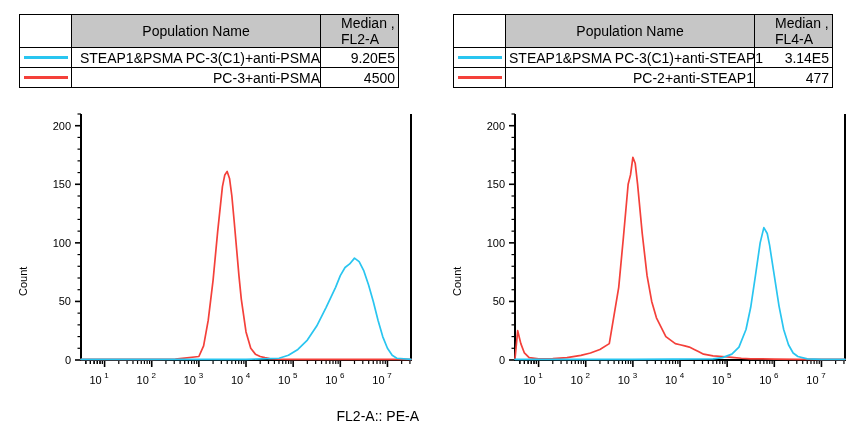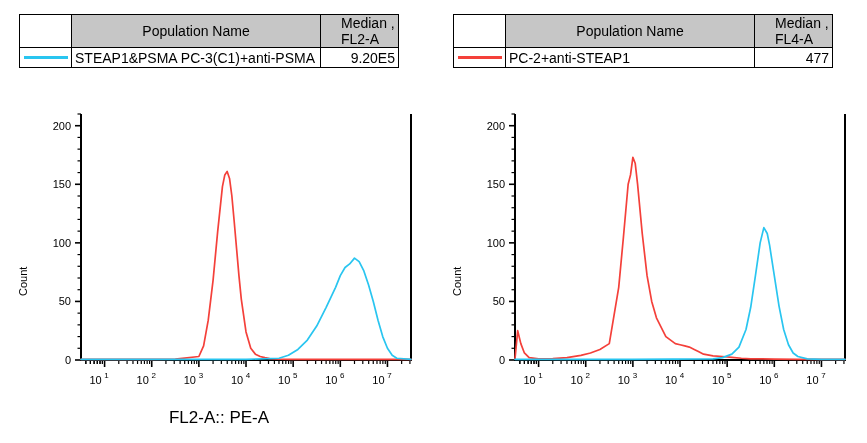--- a/index.html
+++ b/index.html
@@ -28,39 +28,39 @@
     background:#c6c6c6;height:32px;font-weight:normal;
   }
   .legend-table thead th.swatch-head{background:#ffffff;border-right:1px solid #000;}
   .col-swatch{width:52px;}
   .col-median{width:78px;}
   th.pop-head{text-align:center;font-weight:normal;}
   th.med-head{text-align:left;padding-left:20px;font-weight:normal;}
   th.med-head .med-l1{display:block;}
   th.med-head .med-l2{display:block;}
   .legend-table tbody td{height:19px;}
-  td.name-cell{text-align:left;padding-left:3px;white-space:nowrap;}
+  td.name-cell{text-align:right;padding-left:3px;white-space:nowrap;}
   td.val-cell{text-align:right;padding-right:3px;white-space:nowrap;}
   td.swatch-cell{padding:0;}
   .swatch-line{width:44px;height:3px;margin:0 auto;}
 
   
   .plot-area{position:absolute;}
   #plot-left{left:19px;top:108px;width:400px;height:300px;}
   #plot-right{left:19px;top:108px;width:400px;height:300px;}
 
   .ylabel{
     position:absolute;left:-2px;top:188px;
     font-size:11px;
     transform:rotate(-90deg);transform-origin:left top;
     white-space:nowrap;
   }
   .xlabel{
     position:absolute;left:0;top:300px;width:400px;
-    text-align:center;font-size:17px;
+    text-align:right;font-size:14px;
   }
   .frame-svg{position:absolute;left:0;top:0;}
   .tick-txt{font-size:11px;fill:#000;font-family:"Liberation Sans",sans-serif;}
   .tick-exp{font-size:8px;fill:#000;font-family:"Liberation Sans",sans-serif;}
   .axis-line{stroke:#000;stroke-width:2;fill:none;}
   .tick-mark{stroke:#000;stroke-width:1.2;}
   .tick-major{stroke:#000;stroke-width:1.6;}
   .trace{fill:none;stroke-width:1.7;stroke-linejoin:round;stroke-linecap:round;}
 </style>
 </head>
@@ -86,20 +86,27 @@
           </th>
         </tr>
       </thead>
       <tbody>
         <tr>
           <td class="swatch-cell">
             <div class="swatch-line" id="sw-l0" style="background: rgb(41, 197, 240);"></div>
           </td>
           <td class="name-cell">STEAP1&amp;PSMA PC-3(C1)+anti-PSMA</td>
           <td class="val-cell">9.20E5</td>
+        </tr>
+        <tr>
+          <td class="swatch-cell">
+            <div class="swatch-line" id="sw-l1" style="background: rgb(244, 64, 58);"></div>
+          </td>
+          <td class="name-cell">PC-3+anti-PSMA</td>
+          <td class="val-cell">4500</td>
         </tr>
       </tbody>
     </table>
 
     <div class="plot-area" id="plot-left">
       <div class="ylabel">Count</div>
       <svg class="frame-svg" id="svg-left" width="400" height="300">
           <path class="axis-line" d="M 62 6 L 62 252 L 392 252 L 392 6"></path>
           <line class="tick-major" x1="56" y1="252" x2="62" y2="252"></line>
           <text class="tick-txt" x="52" y="256" text-anchor="end">0</text>
@@ -246,20 +253,27 @@
           <th class="pop-head">Population Name</th>
           <th class="med-head">
             <span class="med-l1">Median ,</span>
             <span class="med-l2">FL4-A</span>
           </th>
         </tr>
       </thead>
       <tbody>
         <tr>
           <td class="swatch-cell">
+            <div class="swatch-line" id="sw-r0" style="background: rgb(41, 197, 240);"></div>
+          </td>
+          <td class="name-cell">STEAP1&amp;PSMA PC-3(C1)+anti-STEAP1</td>
+          <td class="val-cell">3.14E5</td>
+        </tr>
+        <tr>
+          <td class="swatch-cell">
             <div class="swatch-line" id="sw-r1" style="background: rgb(244, 64, 58);"></div>
           </td>
           <td class="name-cell">PC-2+anti-STEAP1</td>
           <td class="val-cell">477</td>
         </tr>
       </tbody>
     </table>
 
     <div class="plot-area" id="plot-right">
       <div class="ylabel">Count</div>

